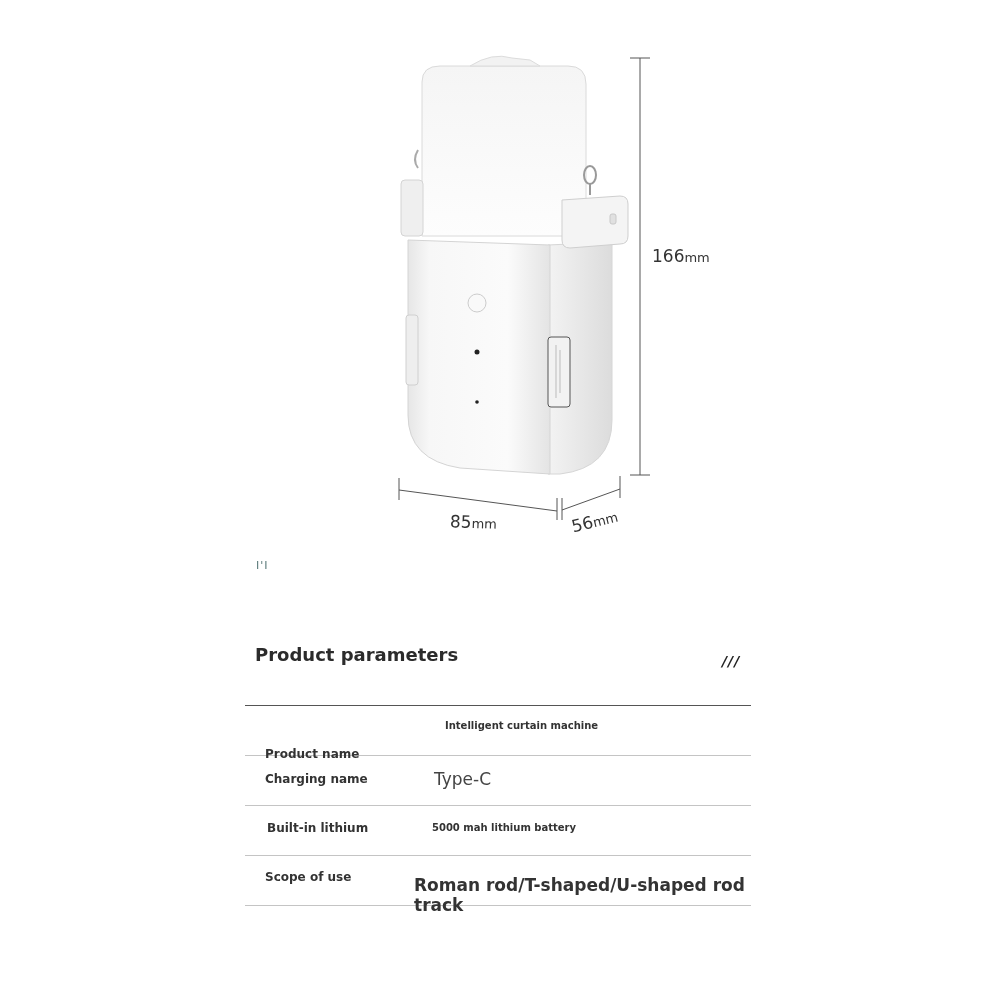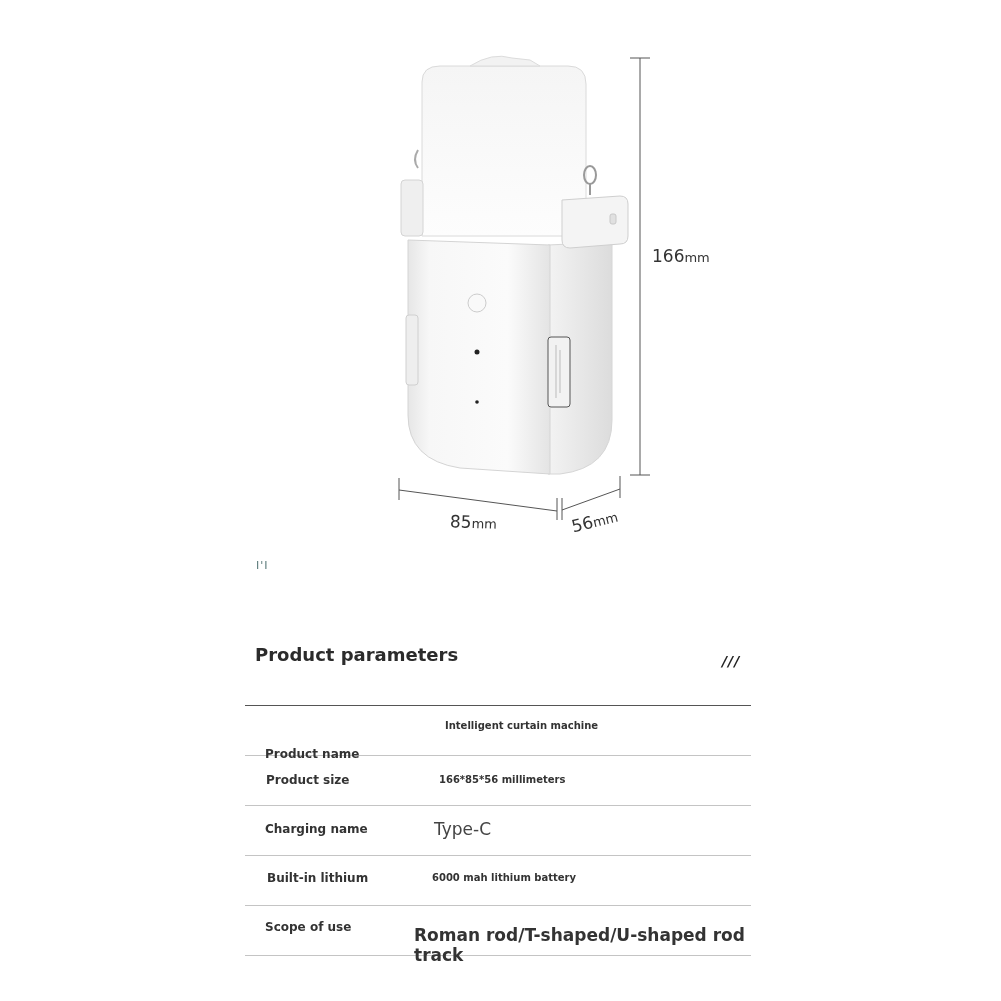--- a/index.html
+++ b/index.html
@@ -104,29 +104,25 @@
 <div class="params">
   <div class="params-title">Product parameters</div>
   <div class="params-deco">///</div>
 
   <div class="table">
     <div class="row">
       <span class="cell-label" style="top:18px;margin-top:23px;">Product name</span>
       <span class="cell-value" style="left:200px; top:14px;">Intelligent curtain machine</span>
     </div>
     <div class="row">
-      <span class="cell-label" style="left:21px; top:17px;">Product size</span>
-      <span class="cell-value" style="left:194px; top:18px;">166*85*56 millimeters</span>
-    </div>
-    <div class="row">
       <span class="cell-label" style="top:16px;">Charging name</span>
       <span class="cell-value big" style="left:189px; top:13px;">Type-C</span>
     </div>
     <div class="row">
       <span class="cell-label" style="left:22px; top:15px;">Built-in lithium</span>
-      <span class="cell-value" style="left:187px; top:16px;">6000 mah lithium battery</span>
+      <span class="cell-value" style="left:187px; top:16px;">5000 mah lithium battery</span>
     </div>
     <div class="row">
       <span class="cell-label" style="top:14px;">Scope of use</span>
       <span class="cell-value" style="left:169px; top:19px; font-size:17px;">Roman rod/T-shaped/U-shaped rod track</span>
     </div>
   </div>
 </div>
 
 </body></html>

